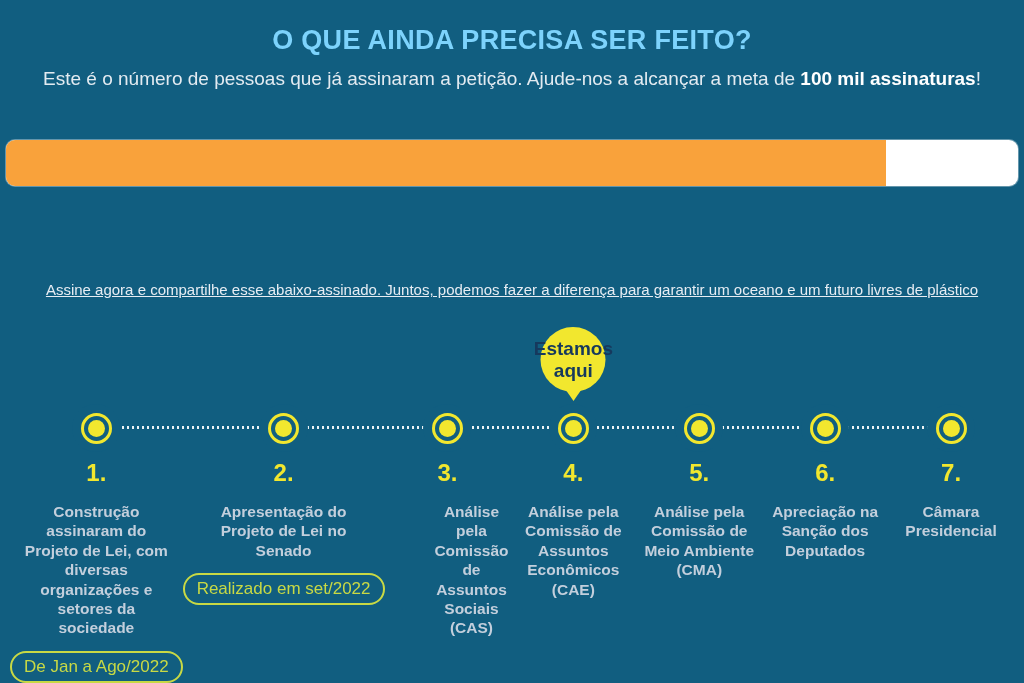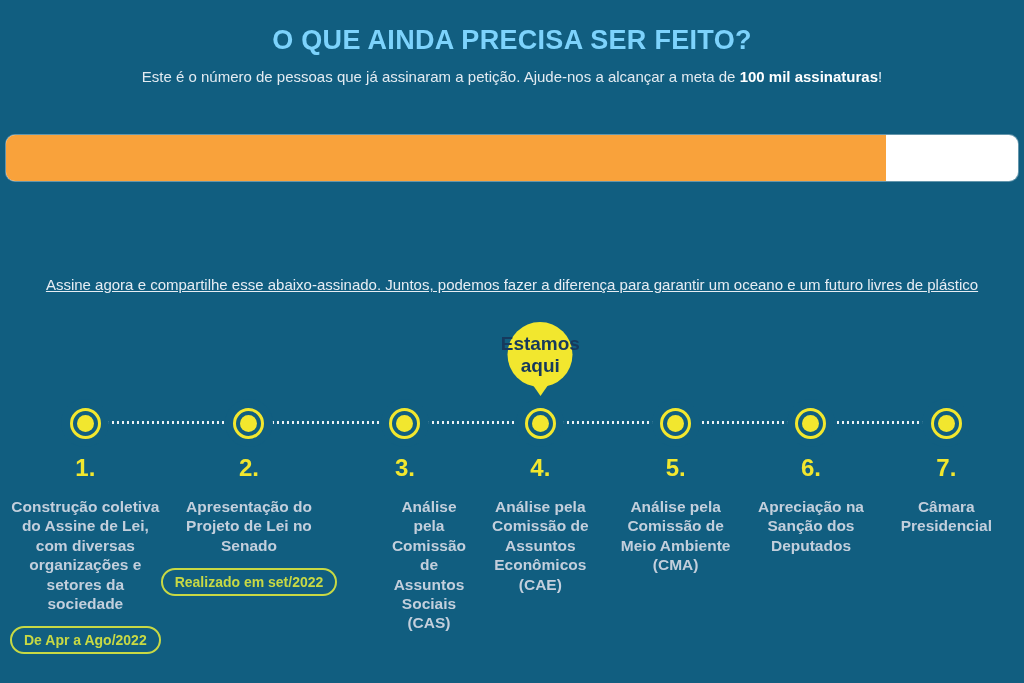--- a/index.html
+++ b/index.html
@@ -24,21 +24,21 @@
   .page-title {
     margin: 0;
     color: #7dd3fc;
     font-size: 27px;
     font-weight: bold;
     letter-spacing: 0.3px;
   }
   .subtitle {
     margin: 12px 0 0;
     color: #E3EBF1;
-    font-size: 15px;
+    font-size: 19px;
   }
   .subtitle .bold { font-weight: bold; color: #FFFFFF; }
   
   .progress-track {
     margin: 50px 6px 0;
     height: 46px;
     background: var(--progress-track);
     border-radius: 9px;
     overflow: hidden;
     box-shadow: 0 0 0 1px rgba(255,255,255,0.35);
@@ -148,22 +148,22 @@
   .step-col:nth-child(5) .step-title { max-width: 132px; }
   .step-col:nth-child(6) .step-title { max-width: 150px; }
   .step-col:nth-child(7) .step-title { max-width: 125px; }
   .step-col:nth-child(8) .step-title { max-width: 110px; }
   .step-badge {
     margin-top: 13px;
     border: 2px solid var(--badge-green);
     color: var(--badge-green);
     border-radius: 17px;
     padding: 4px 12px;
-    font-size: 14px;
-    font-weight: bold;
+    font-size: 17px;
+    font-weight: normal;
     white-space: nowrap;
   }
   .step-col:nth-child(4) .step-badge { margin-top: 30px; }
 </style>
 </head>
 <body>
 
 <div class="header">
   <h1 class="page-title">O QUE AINDA PRECISA SER FEITO?</h1>
   <p class="subtitle"><span>Este é o número de pessoas que já assinaram a petição. Ajude-nos a alcançar a meta de </span><span class="bold">100 mil assinaturas</span><span>!</span></p>
@@ -178,22 +178,22 @@
 <div class="timeline">
   <div class="timeline-line"></div>
 
   <div class="step-col">
     <div class="node">
       <div class="node-ring">
         <div class="node-dot"></div>
       </div>
     </div>
     <div class="step-number">1.</div>
-    <div class="step-title">Construção coletiva do Assine de Lei, com diversas organizações e setores da sociedade</div>
-    <div class="step-badge">De Apr a Ago/2022</div>
+    <div class="step-title">Construção assinaram do Projeto de Lei, com diversas organizações e setores da sociedade</div>
+    <div class="step-badge">De Jan a Ago/2022</div>
   </div>
 
   <div class="step-col">
     <div class="node">
       <div class="node-ring">
         <div class="node-dot"></div>
       </div>
     </div>
     <div class="step-number">2.</div>
     <div class="step-title">Apresentação do Projeto de Lei no Senado</div>

